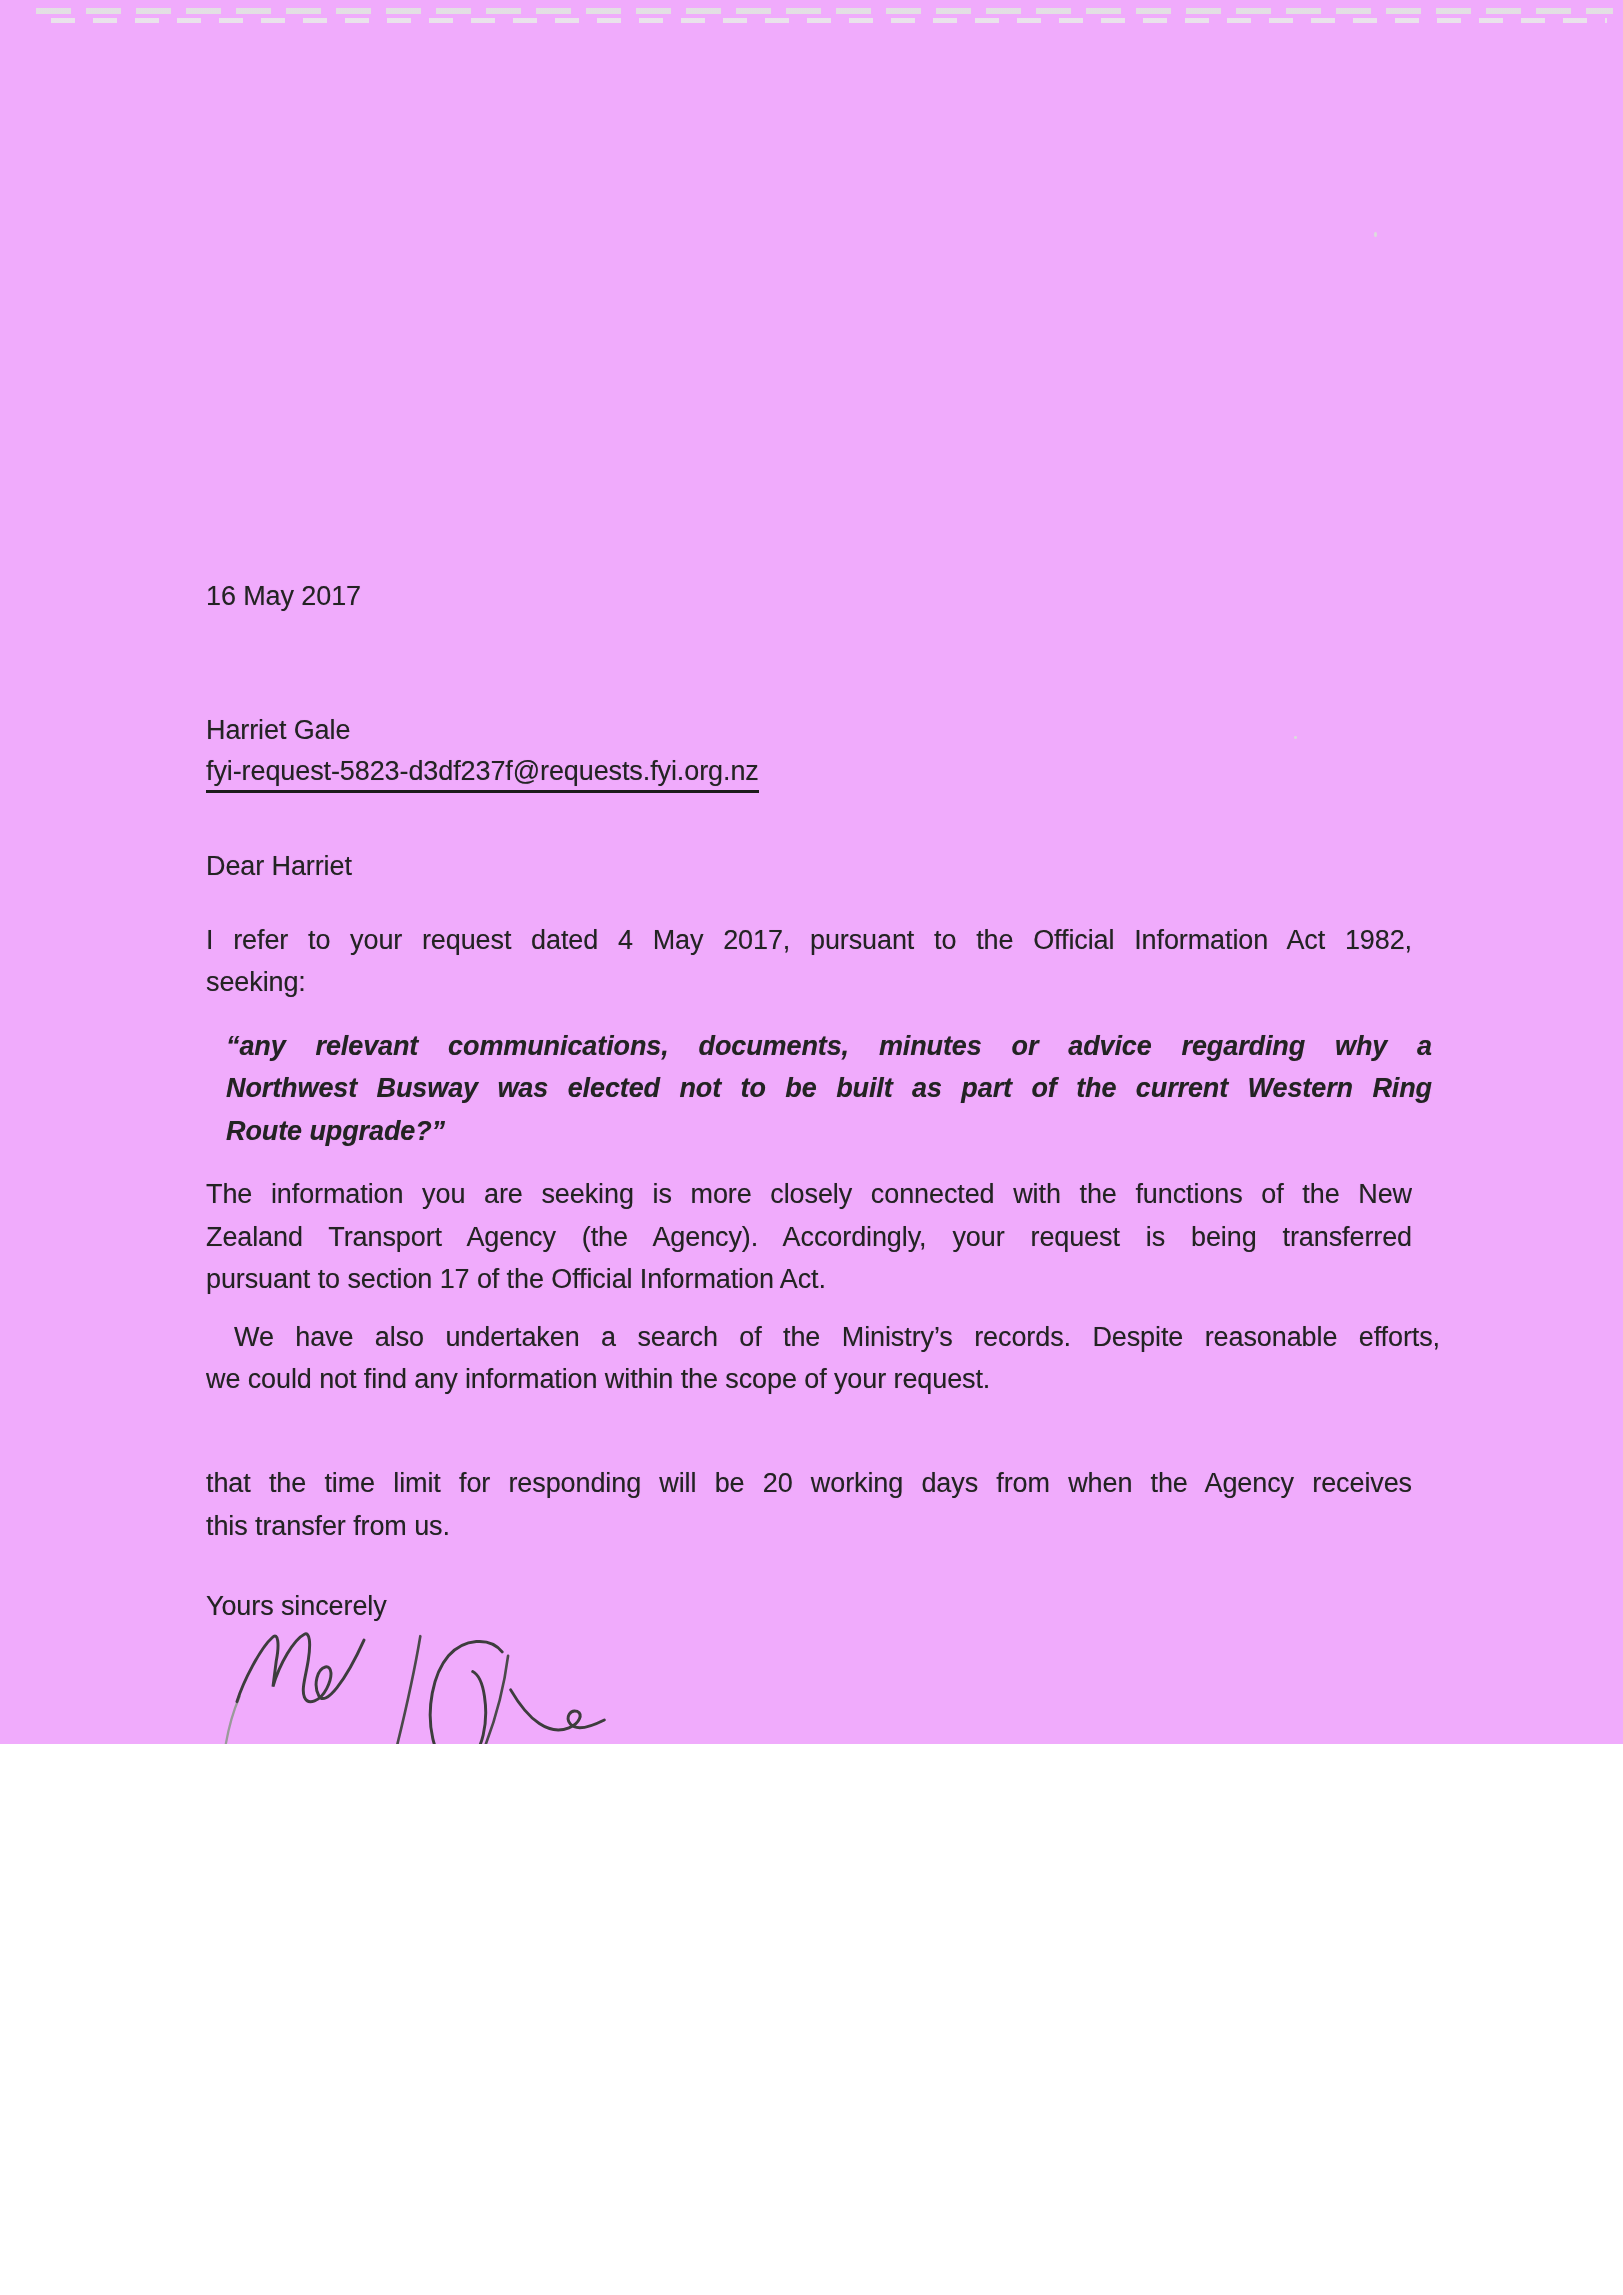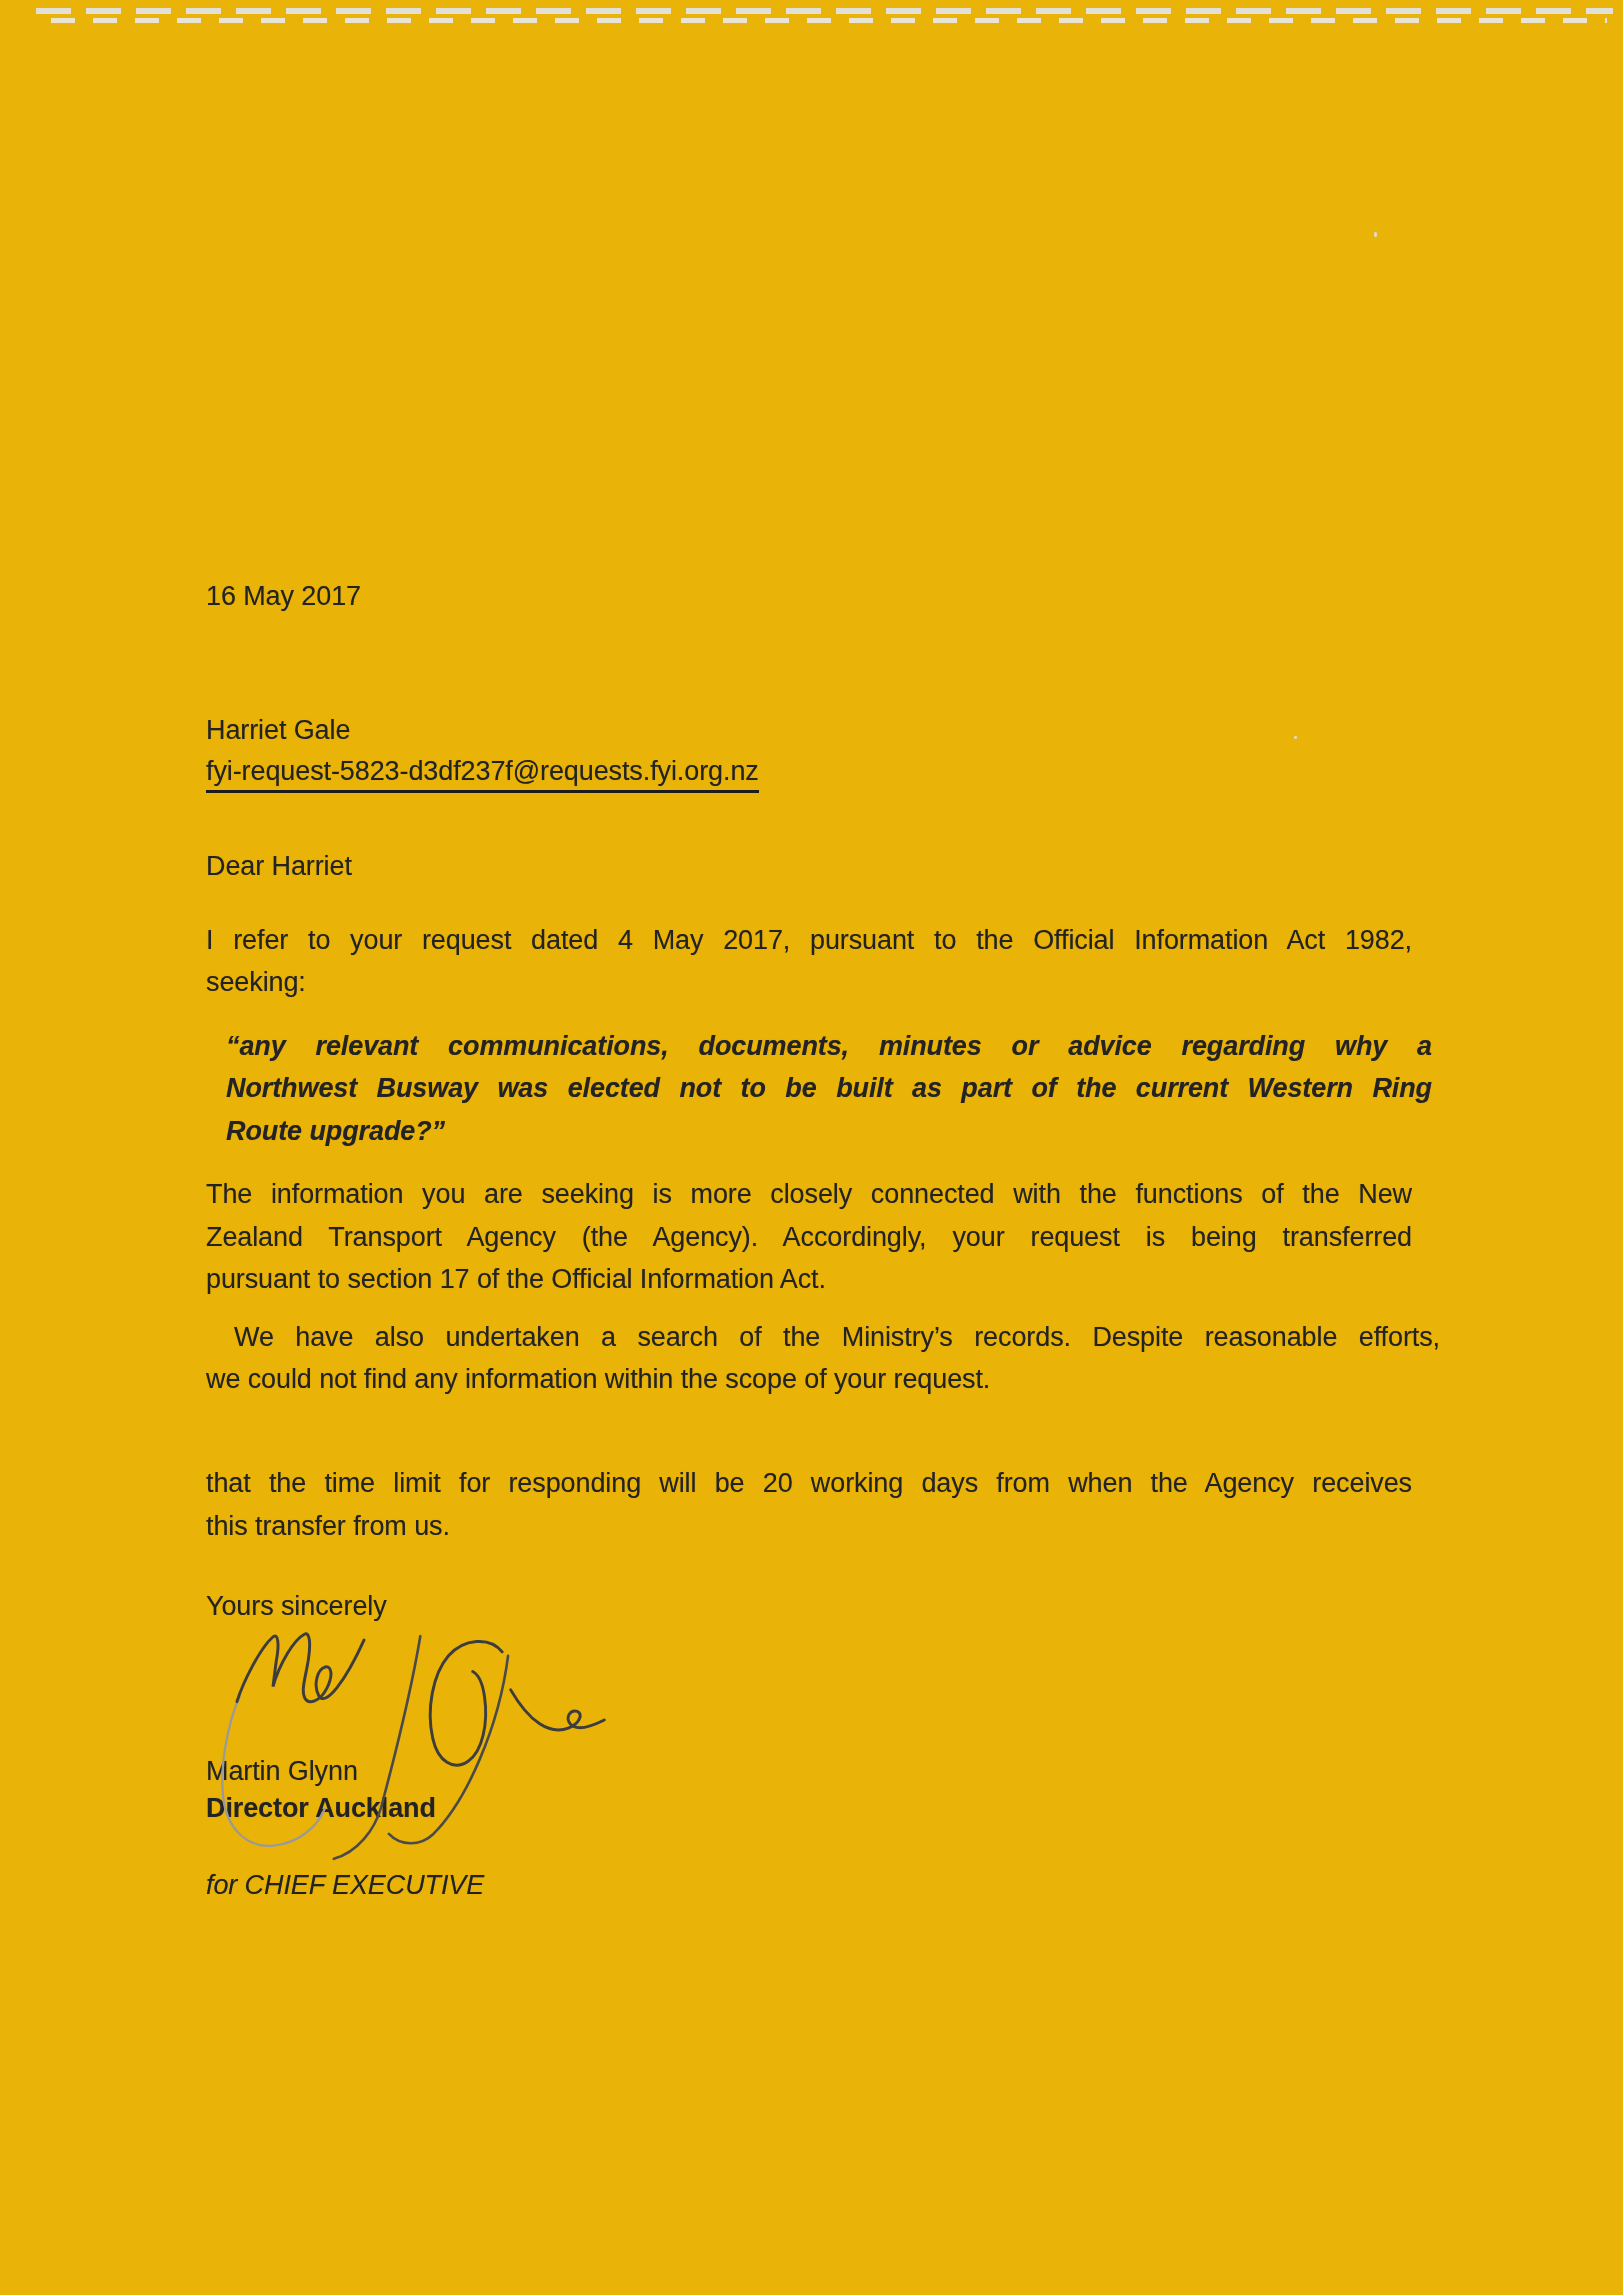--- a/index.html
+++ b/index.html
@@ -1,20 +1,20 @@
 <!DOCTYPE html>
 <html style="font-size:10.5px"><head>
 <meta charset="utf-8">
 <style>
   html, body { margin: 0; padding: 0; background: #ffffff; }
   .page {
     position: relative;
     width: 1623px;
-    height: 2295px;
-    background: #eab308;
+    height: 1744px;
+    background: #f0abfc;
     overflow: hidden;
     font-family: "Liberation Sans", "DejaVu Sans", sans-serif;
     color: #232323;
   }
   
   .scan-band {
     position: absolute;
     pointer-events: none;
   }
   .band1 {

